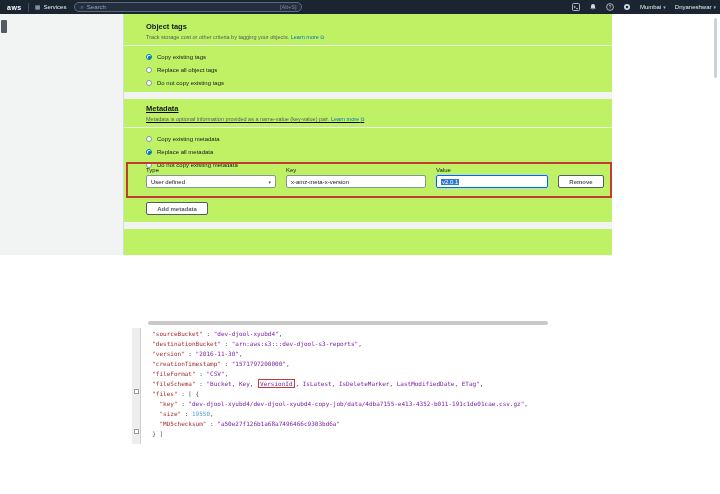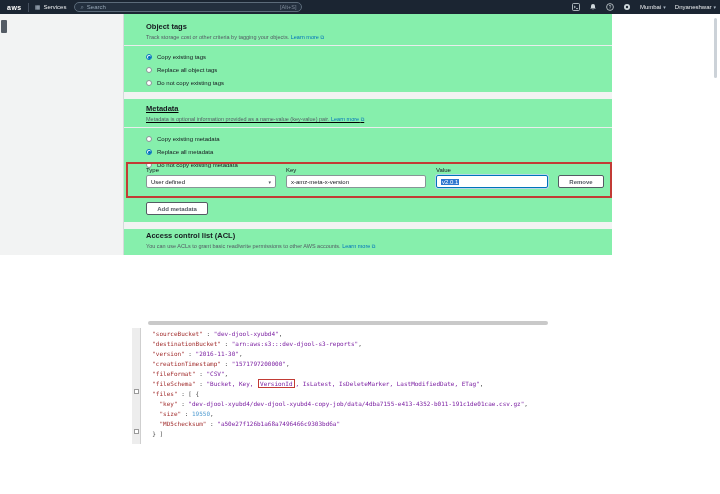--- a/index.html
+++ b/index.html
@@ -17,21 +17,21 @@
   .searchbox .kbd { font-size:5.5px; color:#7d8998; }
   .tb-right { position:absolute; right:4px; top:0; height:14px; display:flex; align-items:center; gap:9px; }
   .tb-ic { width:8px; height:8px; display:flex; align-items:center; justify-content:center; color:#cfd8dc; font-size:6px; line-height:1; }
   .tb-ic svg { display:block; }
   .tb-menu { font-size:6px; color:#e9ebed; display:flex; align-items:center; gap:2px; }
   .caret { font-size:5px; color:#aab7c4; }
 
   
   .sidebar { position:absolute; left:0; top:14px; width:124px; height:241px; background:#f2f3f3; border-right:1px solid #d5dbdb; }
   .menu-ic { position:absolute; left:1px; top:6px; width:6px; height:13px; background:#545b64; border-radius:1px; }
-  .content { position:absolute; left:124px; top:14px; width:488px; height:241px; background:#86efac; }
+  .content { position:absolute; left:124px; top:14px; width:488px; height:241px; background:#bef264; }
   .card-gap { position:absolute; left:0; width:488px; height:7px; background:#f2f3f3; }
   .sec { position:absolute; left:22px; right:10px; }
   .sec-title { font-size:7.5px; font-weight:bold; color:#16191f; }
   .sec-desc { font-size:5.5px; color:#545b64; margin-top:3px; }
   .lm { color:#0073bb; text-decoration:none; }
   .ext { color:#0073bb; font-size:5px; }
   .divider { position:absolute; left:0; width:488px; height:1px; background:#eaeded; }
 
   .radio-row { display:flex; align-items:center; gap:5px; margin-top:5px; height:8px; }
   .radio { width:6px; height:6px; border:1px solid #879596; border-radius:50%; background:#fff; flex:0 0 auto; position:relative; }
@@ -168,27 +168,20 @@
       <span class="radio-label">Replace all metadata</span>
     </div>
     <div class="radio-row">
       <span class="radio"></span>
       <span class="radio-label">Do not copy existing metadata</span>
     </div>
   </div>
 
   <div class="card-gap" style="top:208px;"></div>
 
-  <div class="sec" style="top:217px;">
-    <div class="sec-title">Access control list (ACL)</div>
-    <div class="sec-desc">
-      <span>You can use ACLs to grant basic read/write permissions to other AWS accounts. </span><a class="lm" href="#">Learn more</a>
-      <span class="ext">⧉</span>
-    </div>
-  </div>
 </div>
 
 <div class="fields">
   <div class="field">
     <span class="field-label">Type</span>
     <div class="select">
       <span>User defined</span>
       <span class="caret" style="color:#545b64;">▾</span>
     </div>
   </div>

